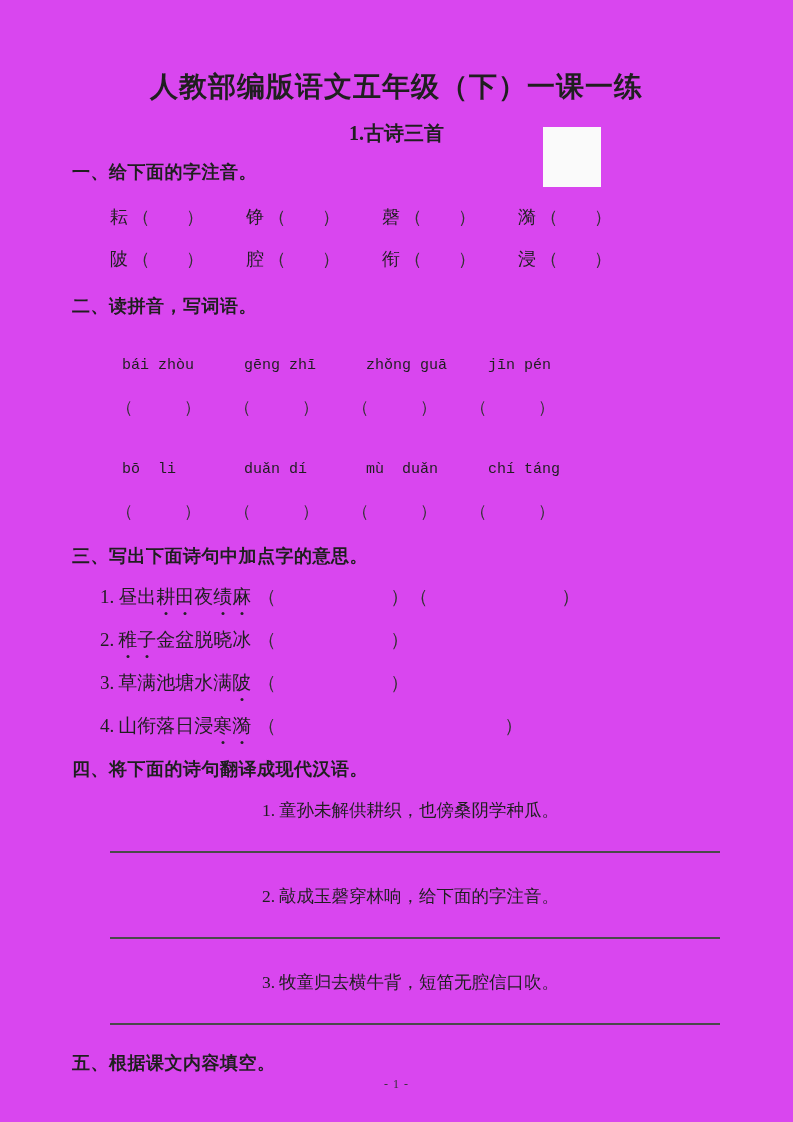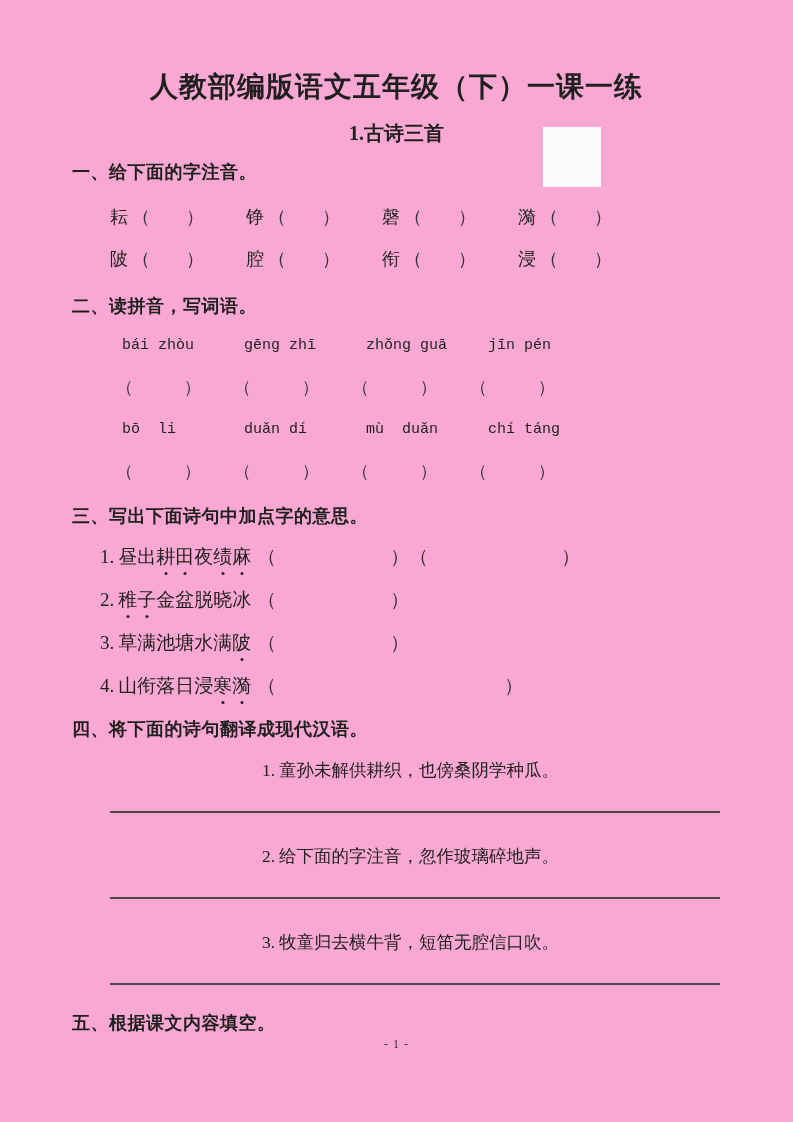--- a/index.html
+++ b/index.html
@@ -1,20 +1,20 @@
 <!DOCTYPE html>
 <html><head>
 <meta charset="utf-8">
 <style>
   html,body{margin:0;padding:0;background:#e9e9e9;}
   .page{
     position:relative;
     width:793px;height:1122px;
     margin:0 auto;
-    background:#f9a8d4;
+    background:#d946ef;
     font-family:"Liberation Serif","DejaVu Serif",serif;
     color:#1f1f1f;
     overflow:hidden;
     box-sizing:border-box;
     padding:0 72px;
   }
   .faint-box{
     position:absolute;left:543px;top:127px;width:58px;height:60px;
     background:#fafafa;
   }
@@ -54,21 +54,21 @@
   .char-cell .paren{margin-left:4px;color:#333;}
 
   
   .pinyin-row{
     margin-left:50px;
     font-family:"Liberation Mono","DejaVu Sans Mono",monospace;
     font-size:15px;line-height:24px;
     display:flex;
     white-space:pre;
   }
-  .pinyin-row .pycell{width:122px;display:inline-block;}
+  .pinyin-row .pycell{width:122px;display:inline-block;margin-top:20px;}
   .pinyin-row.r1{margin-top:16px;}
   .pinyin-row.r2{margin-top:18px;}
   .paren-row{
     margin-left:44px;
     font-size:17px;line-height:24px;
     display:flex;
     margin-top:18px;
     color:#333;
   }
   .paren-row .pcell{width:118px;display:inline-block;}
@@ -162,21 +162,21 @@
       <div class="s3-item first"><span class="s3-num">1.</span><span>昼出</span><span class="dotchar">耕</span><span class="dotchar">田</span><span>夜</span><span class="dotchar">绩</span><span class="dotchar">麻</span><span class="tail">（　　　　　　）（　　　　　　　）</span></div>
       <div class="s3-item"><span class="s3-num">2.</span><span class="dotchar">稚</span><span class="dotchar">子</span><span>金盆脱晓冰</span><span class="tail">（　　　　　　）</span></div>
       <div class="s3-item"><span class="s3-num">3.</span><span>草满池塘水满</span><span class="dotchar">陂</span><span class="tail">（　　　　　　）</span></div>
       <div class="s3-item"><span class="s3-num">4.</span><span>山衔落日浸</span><span class="dotchar">寒</span><span class="dotchar">漪</span><span class="tail">（　　　　　　　　　　　　）</span></div>
     </div>
 
   <div class="sec-heading h4">四、将下面的诗句翻译成现代汉语。</div>
   <div id="s4items">
       <div class="s4-item first"><span class="s3-num">1.</span><span>童孙未解供耕织，也傍桑阴学种瓜。</span></div>
       <div class="answer-line"></div>
-      <div class="s4-item rest"><span class="s3-num">2.</span><span>给下面的字注音，忽作玻璃碎地声。</span></div>
+      <div class="s4-item rest"><span class="s3-num">2.</span><span>敲成玉磬穿林响，给下面的字注音。</span></div>
       <div class="answer-line"></div>
       <div class="s4-item rest"><span class="s3-num">3.</span><span>牧童归去横牛背，短笛无腔信口吹。</span></div>
       <div class="answer-line"></div>
     </div>
 
   <div class="sec-heading h5">五、根据课文内容填空。</div>
 
   <div class="page-footer">- 1 -</div>
 </div>
 

